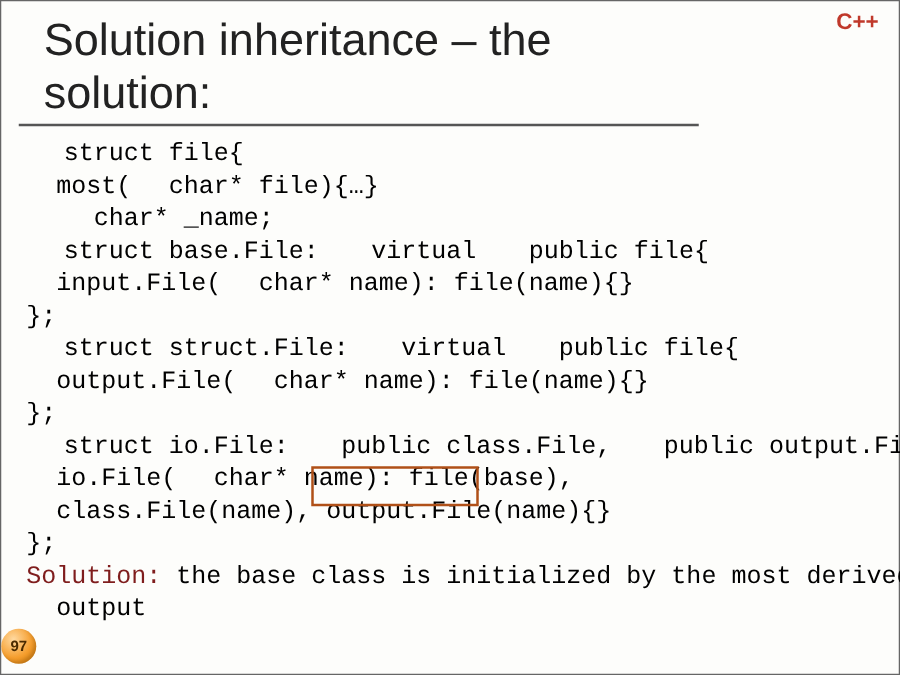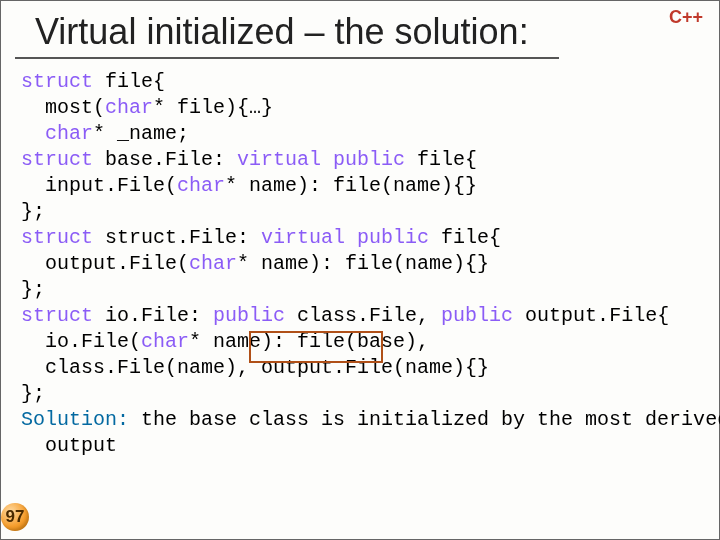--- a/index.html
+++ b/index.html
@@ -40,53 +40,53 @@
   }
   .code {
     font-family: Consolas, "Courier New", monospace;
     font-size: 20px;
     line-height: 1.3;
     padding: 10px 20px 0 20px;
     white-space: pre;
     color: #000;
     position: relative;
   }
-  .kw { color: #8b5cf6; }
-  .sol { color: #0369a1; }
+  .kw { color: #000000; margin-left: 30px; }
+  .sol { color: #7f1d1d; }
   .highlight-box {
     position: absolute;
     border: 2px solid #b05018;
     background: transparent;
     pointer-events: none;
   }
   .page-num {
     position: absolute;
     left: 0px;
     bottom: 8px;
     width: 28px;
     height: 28px;
     border-radius: 50%;
     background: radial-gradient(circle at 35% 30%, #ffd9a0 0%, #f59e2e 55%, #d37800 100%);
     color: #4a2a00;
-    font-size: 17px;
+    font-size: 12px;
     font-weight: bold;
     display: flex;
     align-items: center;
     justify-content: center;
     box-shadow: -2px -2px 3px rgba(0,0,0,0.15) inset;
   }
 </style>
 </head>
 <body>
 
 <div class="slide">
 
   <div class="lang-tag">C++</div>
 
-  <h1 class="title">Virtual initialized – the solution:</h1>
+  <h1 class="title">Solution inheritance – the solution:</h1>
 
   <div class="code"><span class="kw">struct</span><span> file{</span>
 <span>  most(</span><span class="kw">char</span><span>* file){…}</span>
 <span>  </span><span class="kw">char</span><span>* _name;</span>
 <span class="kw">struct</span><span> base.File: </span><span class="kw">virtual</span><span> </span><span class="kw">public</span><span> file{</span>
 <span>  input.File(</span><span class="kw">char</span><span>* name): file(name){}</span>
 <span>};</span>
 <span class="kw">struct</span><span> struct.File: </span><span class="kw">virtual</span><span> </span><span class="kw">public</span><span> file{</span>
 <span>  output.File(</span><span class="kw">char</span><span>* name): file(name){}</span>
 <span>};</span>

